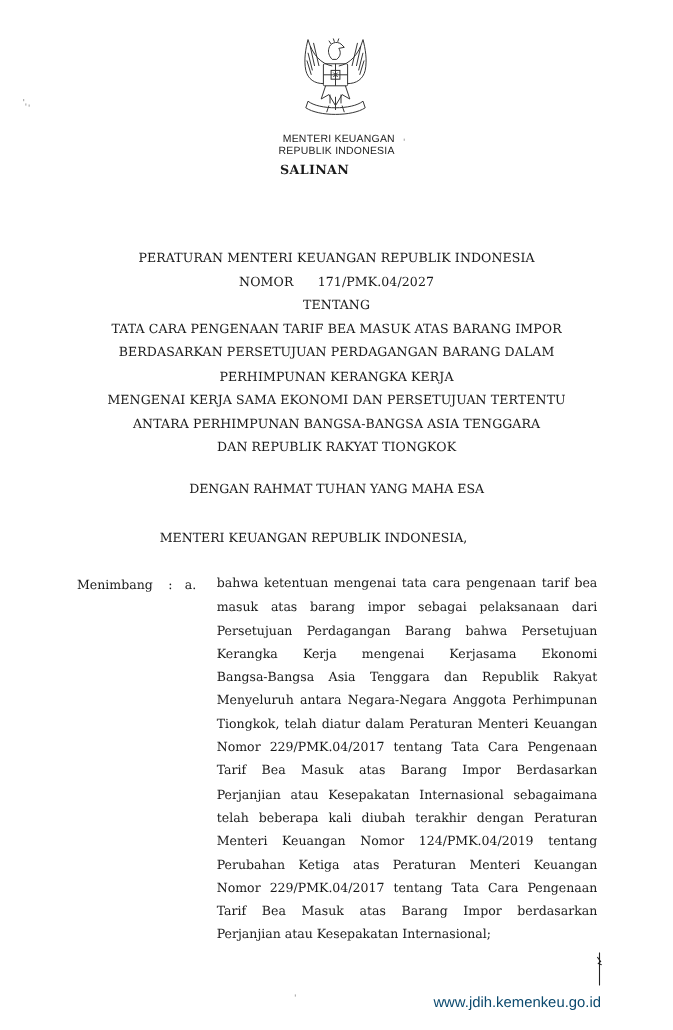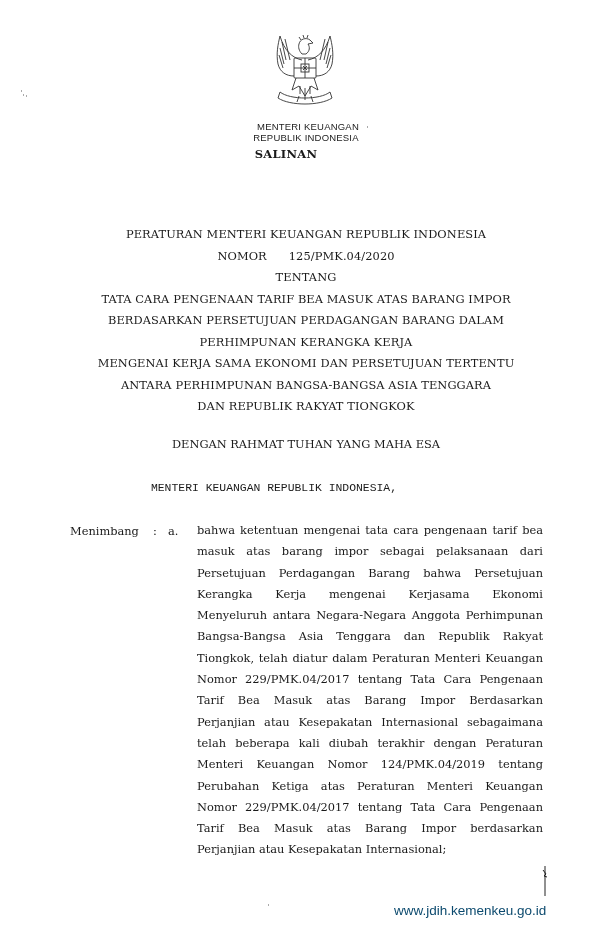--- a/index.html
+++ b/index.html
@@ -10,21 +10,21 @@
                 font-family: "Liberation Sans", sans-serif; font-size: 9.5px; letter-spacing: 0.2px; color: #222; }
     .ministry.l1 { top: 121px; padding-left: 2px; }
     .ministry.l2 { top: 132px; }
     .salinan { position: absolute; top: 147px; left: 0; width: 572px; text-align: center;
                font-family: "DejaVu Serif", serif; font-weight: bold; font-size: 11.5px; letter-spacing: 0.3px; }
     .title-block { position: absolute; top: 224px; left: 0; width: 612px; text-align: center;
                    font-size: 11.4px; letter-spacing: 0.1px; }
     .title-block div { height: 21.5px; line-height: 21.5px; white-space: nowrap; }
     .nomor-line span.gap { display: inline-block; width: 22px; }
     .bismillah { position: absolute; top: 437px; left: 0; width: 612px; text-align: center; font-size: 11.4px; }
-    .minister { position: absolute; top: 482px; left: 4px; width: 540px; text-align: center; font-size: 11.4px; font-family: Liberation Mono, monospace; }
+    .minister { position: absolute; top: 482px; left: 15px; width: 540px; text-align: center; font-size: 11.4px; }
     .consider-label { position: absolute; top: 524px; left: 70px; font-size: 11.4px; }
     .consider-colon { position: absolute; top: 524px; left: 153px; font-size: 11.4px; }
     .consider-letter { position: absolute; top: 524px; left: 168px; font-size: 11.4px; }
     .consider-body { position: absolute; top: 520px; left: 197px; width: 346px; font-size: 11.4px; }
     .consider-body div { height: 21.3px; line-height: 21.3px; white-space: nowrap; text-align: justify; text-align-last: justify; }
     .consider-body div.last { text-align-last: left; }
     .signature { position: absolute; left: 540px; top: 864px; width: 10px; height: 34px; }
     .footer-link { position: absolute; left: 394px; top: 903px; font-family: "Liberation Sans", sans-serif;
                    font-size: 13.5px; color: #0c4a6e; text-decoration: none; }
     .speck { position: absolute; width: 1px; height: 2px; background: #aaa; }
@@ -59,21 +59,21 @@
   </g>
 </svg>
 
 <div class="ministry l1">MENTERI KEUANGAN</div>
 <div class="ministry l2">REPUBLIK INDONESIA</div>
 <div class="salinan">SALINAN</div>
 
 <div class="title-block">
   <div>PERATURAN MENTERI KEUANGAN REPUBLIK INDONESIA</div>
   <div class="nomor-line">
-    <span>NOMOR</span><span class="gap"></span><span>125/PMK.04/2020</span>
+    <span>NOMOR</span><span class="gap"></span><span>171/PMK.04/2027</span>
   </div>
   <div>TENTANG</div>
   <div>TATA CARA PENGENAAN TARIF BEA MASUK ATAS BARANG IMPOR</div>
   <div>BERDASARKAN PERSETUJUAN PERDAGANGAN BARANG DALAM</div>
   <div>PERHIMPUNAN KERANGKA KERJA</div>
   <div>MENGENAI KERJA SAMA EKONOMI DAN PERSETUJUAN TERTENTU</div>
   <div>ANTARA PERHIMPUNAN BANGSA-BANGSA ASIA TENGGARA</div>
   <div>DAN REPUBLIK RAKYAT TIONGKOK</div>
 </div>
 
@@ -81,22 +81,22 @@
 <div class="minister">MENTERI KEUANGAN REPUBLIK INDONESIA,</div>
 
 <div class="consider-label">Menimbang</div>
 <div class="consider-colon">:</div>
 <div class="consider-letter">a.</div>
 <div class="consider-body">
   <div>bahwa ketentuan mengenai tata cara pengenaan tarif bea</div>
   <div>masuk atas barang impor sebagai pelaksanaan dari</div>
   <div>Persetujuan Perdagangan Barang bahwa Persetujuan</div>
   <div>Kerangka Kerja mengenai Kerjasama Ekonomi</div>
+  <div>Bangsa-Bangsa Asia Tenggara dan Republik Rakyat</div>
   <div>Menyeluruh antara Negara-Negara Anggota Perhimpunan</div>
-  <div>Bangsa-Bangsa Asia Tenggara dan Republik Rakyat</div>
   <div>Tiongkok, telah diatur dalam Peraturan Menteri Keuangan</div>
   <div>Nomor 229/PMK.04/2017 tentang Tata Cara Pengenaan</div>
   <div>Tarif Bea Masuk atas Barang Impor Berdasarkan</div>
   <div>Perjanjian atau Kesepakatan Internasional sebagaimana</div>
   <div>telah beberapa kali diubah terakhir dengan Peraturan</div>
   <div>Menteri Keuangan Nomor 124/PMK.04/2019 tentang</div>
   <div>Perubahan Ketiga atas Peraturan Menteri Keuangan</div>
   <div>Nomor 229/PMK.04/2017 tentang Tata Cara Pengenaan</div>
   <div>Tarif Bea Masuk atas Barang Impor berdasarkan</div>
   <div class="last">Perjanjian atau Kesepakatan Internasional;</div>

